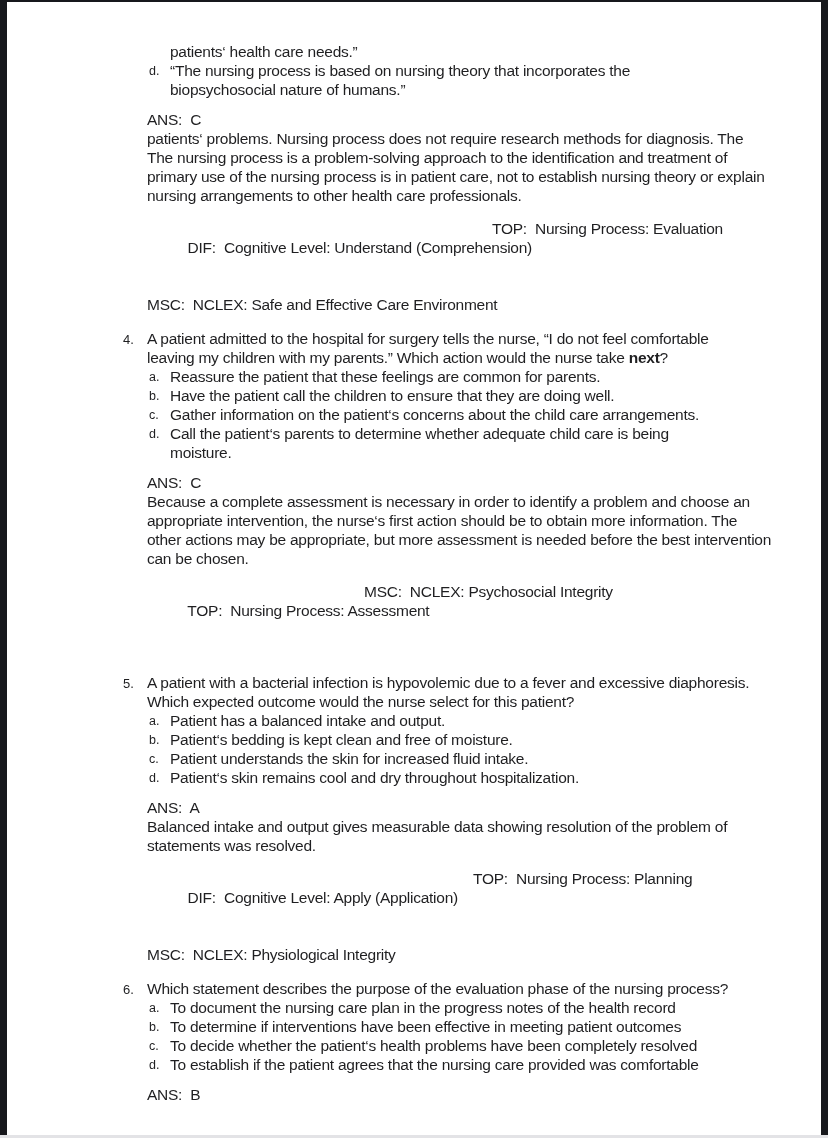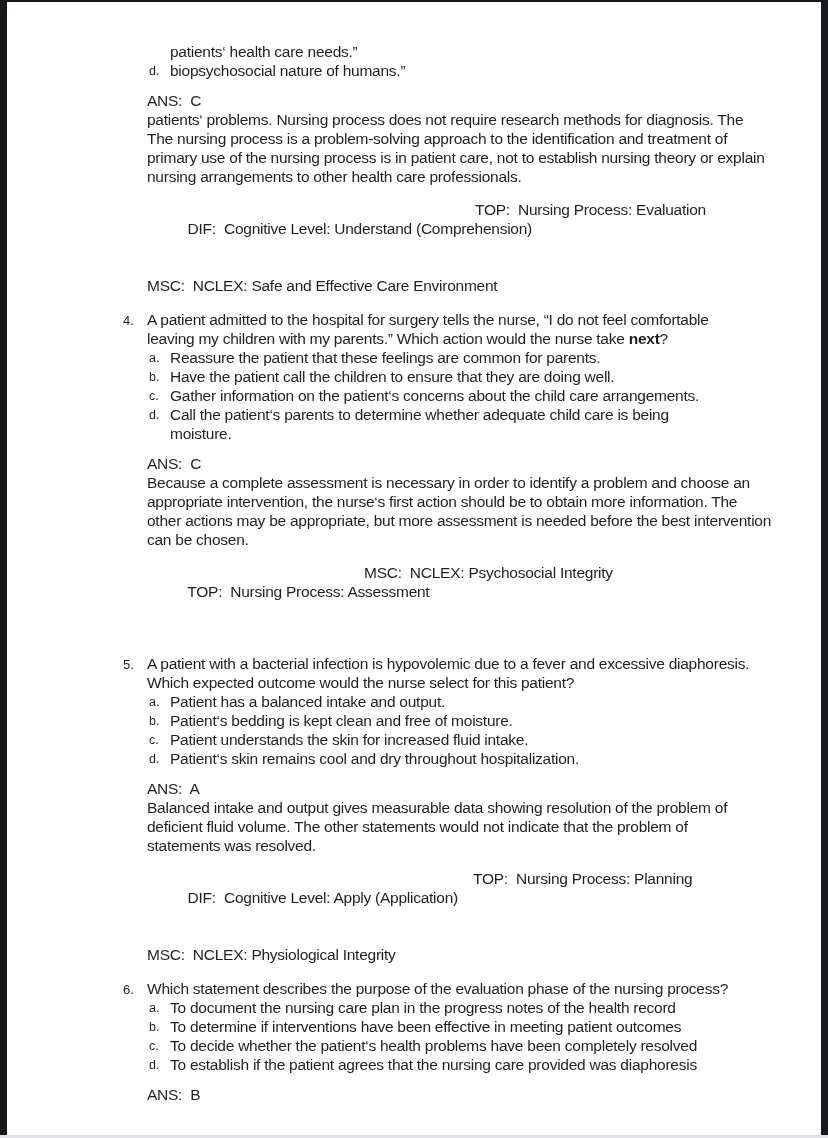--- a/index.html
+++ b/index.html
@@ -79,34 +79,35 @@
 
 <div class="page">
 
   <div class="content">
 
     <section class="block">
       <div class="line opt-cont">patients‘ health care needs.”</div>
       <div class="opt">
         <span class="opt-letter">d.</span>
         <div>
+          <div class="line">“The nursing process is based on nursing theory that incorporates the</div>
           <div class="line">biopsychosocial nature of humans.”</div>
         </div>
       </div>
       <div class="para-ans">
         <div class="line">ANS:  C</div>
         <div class="line">patients‘ problems. Nursing process does not require research methods for diagnosis. The</div>
         <div class="line">The nursing process is a problem-solving approach to the identification and treatment of</div>
         <div class="line">primary use of the nursing process is in patient care, not to establish nursing theory or explain</div>
         <div class="line">nursing arrangements to other health care professionals.</div>
       </div>
       <div class="para-meta">
         <div class="line meta-line">
           <span>DIF:  Cognitive Level: Understand (Comprehension)</span>
-          <span class="tab" style="left:328px">TOP:  Nursing Process: Evaluation</span>
+          <span class="tab" style="left:345px">TOP:  Nursing Process: Evaluation</span>
         </div>
         <div class="line">MSC:  NCLEX: Safe and Effective Care Environment</div>
       </div>
     </section>
 
     <section class="block">
       <span class="qnum">4.</span>
       <div>
         <div class="line">A patient admitted to the hospital for surgery tells the nurse, “I do not feel comfortable</div>
         <div class="line"><span>leaving my children with my parents.” Which action would the nurse take </span><b>next</b><span>?</span></div>
@@ -167,21 +168,20 @@
           <div class="line">Patient understands the skin for increased fluid intake.</div>
         </div>
         <div class="opt">
           <span class="opt-letter">d.</span>
           <div class="line">Patient‘s skin remains cool and dry throughout hospitalization.</div>
         </div>
       </div>
       <div class="para-ans">
         <div class="line">ANS:  A</div>
         <div class="line">Balanced intake and output gives measurable data showing resolution of the problem of</div>
-        <div class="line">deficient fluid volume. The other statements would not indicate that the problem of</div>
         <div class="line">statements was resolved.</div>
       </div>
       <div class="para-meta">
         <div class="line meta-line">
           <span>DIF:  Cognitive Level: Apply (Application)</span>
           <span class="tab" style="left:326px">TOP:  Nursing Process: Planning</span>
         </div>
         <div class="line">MSC:  NCLEX: Physiological Integrity</div>
       </div>
     </section>
@@ -199,21 +199,21 @@
         <div class="opt">
           <span class="opt-letter">b.</span>
           <div class="line">To determine if interventions have been effective in meeting patient outcomes</div>
         </div>
         <div class="opt">
           <span class="opt-letter">c.</span>
           <div class="line">To decide whether the patient‘s health problems have been completely resolved</div>
         </div>
         <div class="opt">
           <span class="opt-letter">d.</span>
-          <div class="line">To establish if the patient agrees that the nursing care provided was diaphoresis</div>
+          <div class="line">To establish if the patient agrees that the nursing care provided was comfortable</div>
         </div>
       </div>
       <div class="para-ans">
         <div class="line">ANS:  B</div>
       </div>
     </section>
 
   </div>
 
   <div class="edge edge-left"></div>

